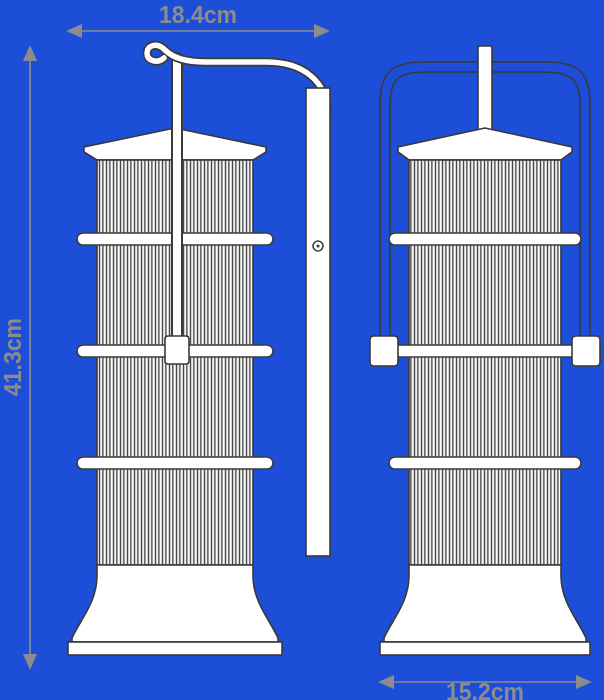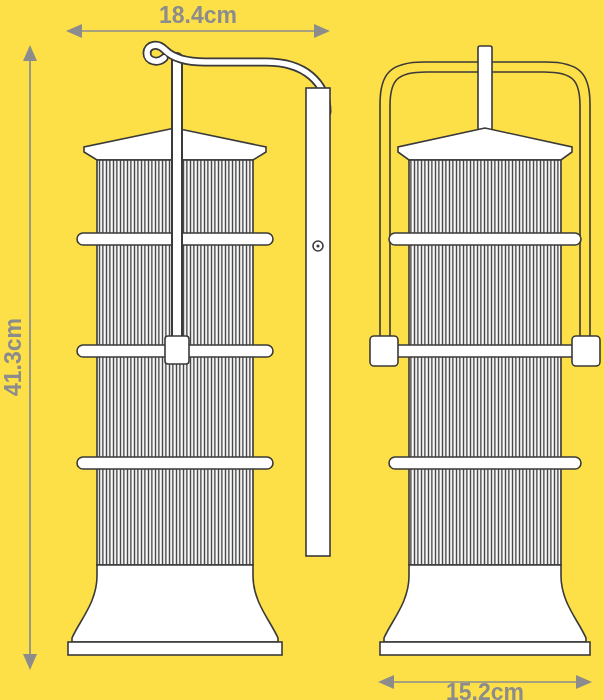--- a/index.html
+++ b/index.html
@@ -1,16 +1,16 @@
 <!DOCTYPE html>
 <html><head>
 <meta charset="utf-8">
 <style>
   html,body{margin:0;padding:0;background:#ffffff;}
-  .stage{position:relative;width:604px;height:700px;background:#fde047;overflow:hidden;
+  .stage{position:relative;width:604px;height:700px;background:#1d4ed8;overflow:hidden;
          font-family:"Liberation Sans", sans-serif;}
   svg{display:block;}
   .ln{fill:none;stroke:#3a3a3a;stroke-width:1.6;}
   .fillw{fill:#ffffff;stroke:#3a3a3a;stroke-width:1.6;}
   .tube-o{fill:none;stroke:#3a3a3a;stroke-linecap:round;}
   .tube-i{fill:none;stroke:#ffffff;stroke-linecap:round;}
   .dim-line{stroke:#8c8c8c;stroke-width:1.7;}
   .dim-fill{fill:#8c8c8c;stroke:none;}
   text.dim{font-family:"Liberation Sans", sans-serif;font-size:23px;font-weight:bold;fill:#8c8c8c;}
 </style>

